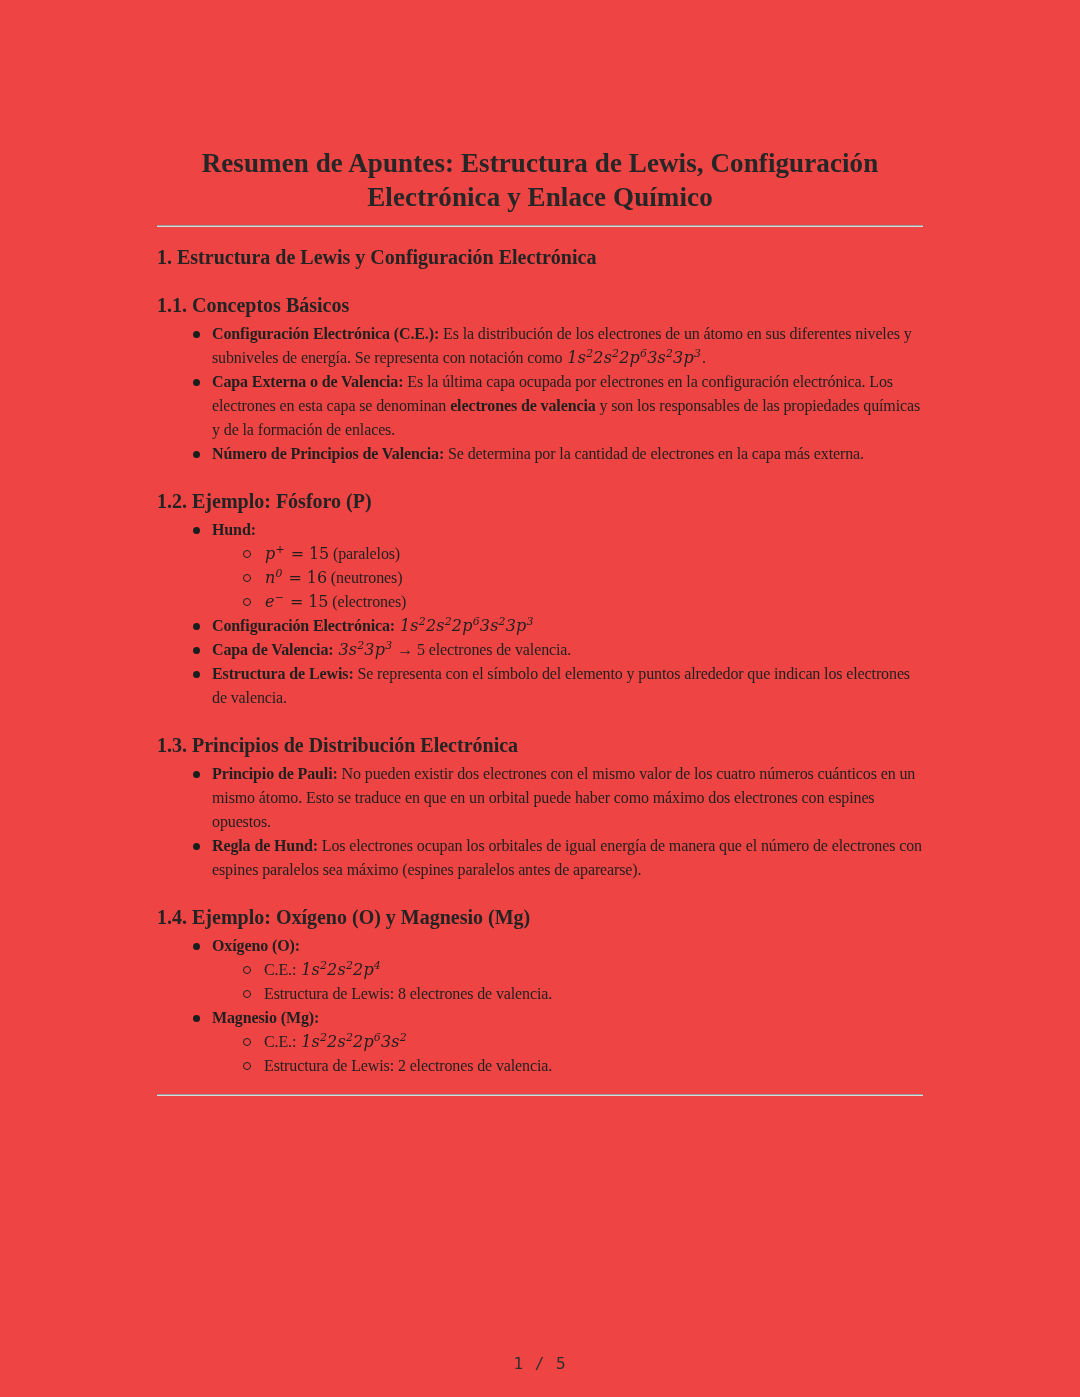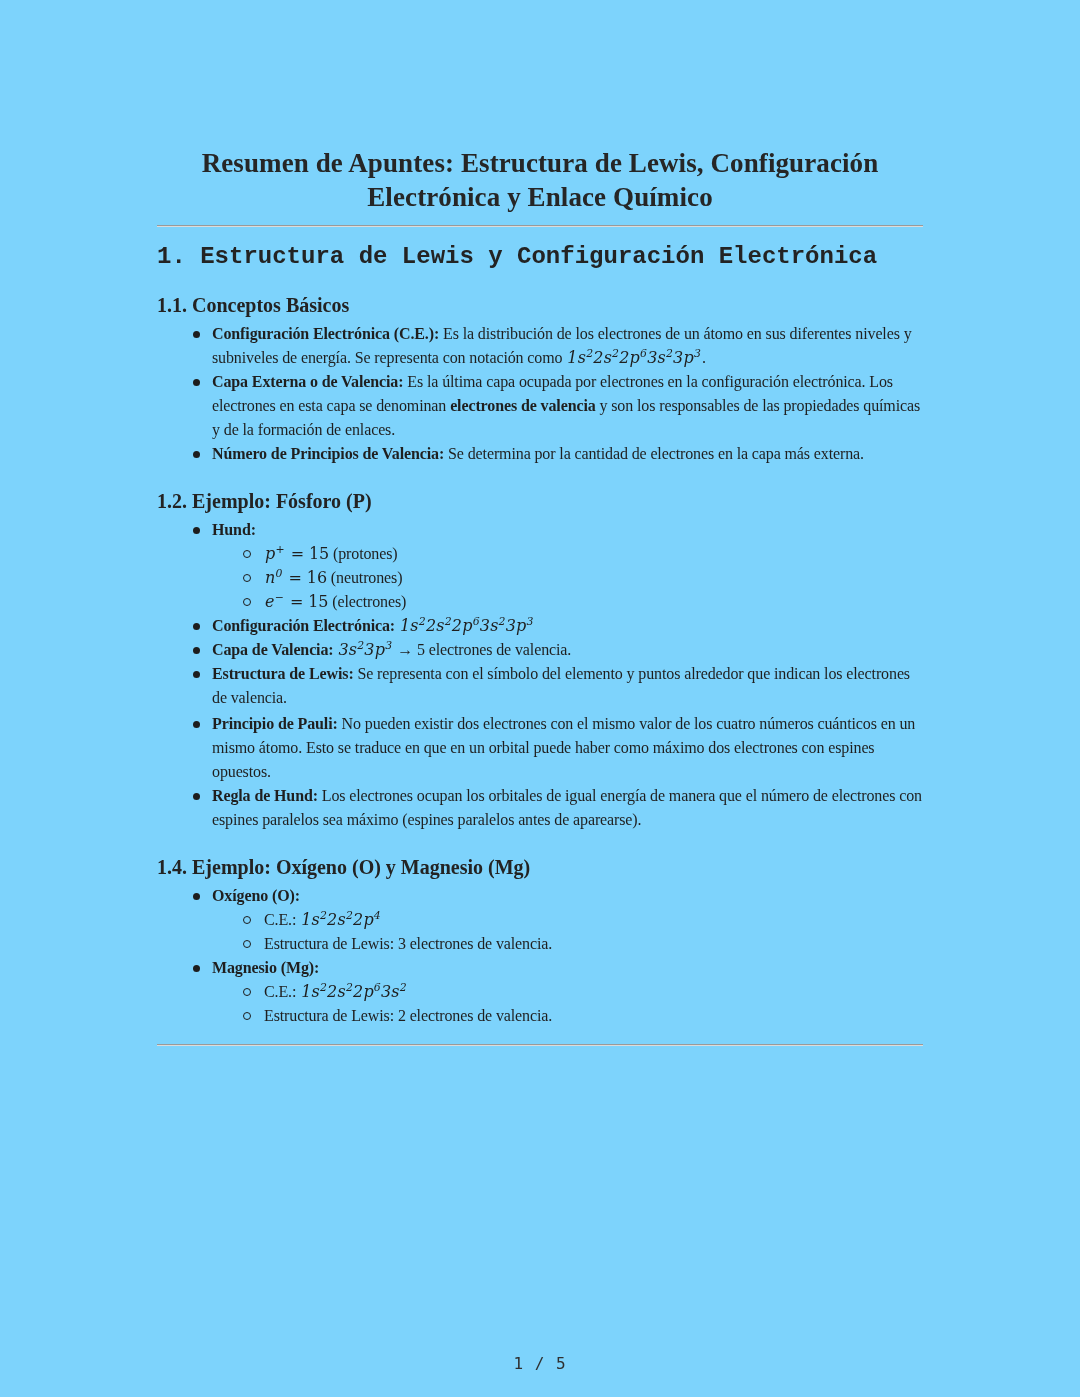--- a/index.html
+++ b/index.html
@@ -1,21 +1,21 @@
 <!DOCTYPE html>
 <html lang="es"><head>
 <meta charset="utf-8">
 <title>Resumen de Apuntes</title>
 <style>
   html, body { margin: 0; padding: 0; background: #ffffff; }
   .page {
     position: relative;
     width: 1080px;
     height: 1397px;
-    background: #7dd3fc;
+    background: #ef4444;
     box-sizing: border-box;
     padding: 146px 157px 0 157px;
     font-family: "Liberation Serif", serif;
     color: #1f1f1f;
     overflow: hidden;
   }
   
   .doc-title {
     margin: 0;
     text-align: center;
@@ -31,25 +31,24 @@
     border: none;
     height: 0;
     border-top: 1px solid #9a9a9a;
     border-bottom: 1px solid #dcdcdc;
     margin: 11px 0 0 0;
   }
   .bottom-rule { margin-top: 16px; }
   
   h2.sec-heading {
     margin: 15px 0 0 0;
-    font-size: 24px;
+    font-size: 20px;
     line-height: 30px;
     font-weight: 700;
     color: #232323;
-    font-family: Liberation Mono, monospace;
   }
   h3.sub-heading {
     margin: 22px 0 4px 0;
     font-size: 20px;
     line-height: 26px;
     font-weight: 700;
     color: #232323;
   }
   h2.sec-heading + h3.sub-heading { margin-top: 20px; }
   
@@ -125,21 +124,21 @@
 
   <h3 class="sub-heading">1.2. Ejemplo: Fósforo (P)</h3>
   <ul class="blist l1">
     <li>
       <span class="marker"></span>
       <div class="li-body">
         <span class="line"><span class="seg-bold">Hund:</span></span>
         <ul class="blist l2">
           <li>
             <span class="marker"></span>
-            <div class="li-body"><span class="line"><span class="seg-math">p<sup>+</sup></span><span class="seg-mathup"> = 15</span><span class="seg-text"> (protones)</span></span></div>
+            <div class="li-body"><span class="line"><span class="seg-math">p<sup>+</sup></span><span class="seg-mathup"> = 15</span><span class="seg-text"> (paralelos)</span></span></div>
           </li>
           <li>
             <span class="marker"></span>
             <div class="li-body"><span class="line"><span class="seg-math">n<sup>0</sup></span><span class="seg-mathup"> = 16</span><span class="seg-text"> (neutrones)</span></span></div>
           </li>
           <li>
             <span class="marker"></span>
             <div class="li-body"><span class="line"><span class="seg-math">e<sup>−</sup></span><span class="seg-mathup"> = 15</span><span class="seg-text"> (electrones)</span></span></div>
           </li>
         </ul>
@@ -152,20 +151,21 @@
     <li>
       <span class="marker"></span>
       <div class="li-body"><span class="line"><span class="seg-bold">Capa de Valencia: </span><span class="seg-math">3s<sup>2</sup>3p<sup>3</sup></span><span class="seg-text"> → 5 electrones de valencia.</span></span></div>
     </li>
     <li>
       <span class="marker"></span>
       <div class="li-body"><span class="line"><span class="seg-bold">Estructura de Lewis:</span><span class="seg-text"> Se representa con el símbolo del elemento y puntos alrededor que indican los electrones de valencia.</span></span></div>
     </li>
   </ul>
 
+  <h3 class="sub-heading">1.3. Principios de Distribución Electrónica</h3>
   <ul class="blist l1">
     <li>
       <span class="marker"></span>
       <div class="li-body"><span class="line"><span class="seg-bold">Principio de Pauli:</span><span class="seg-text"> No pueden existir dos electrones con el mismo valor de los cuatro números cuánticos en un mismo átomo. Esto se traduce en que en un orbital puede haber como máximo dos electrones con espines opuestos.</span></span></div>
     </li>
     <li>
       <span class="marker"></span>
       <div class="li-body"><span class="line"><span class="seg-bold">Regla de Hund:</span><span class="seg-text"> Los electrones ocupan los orbitales de igual energía de manera que el número de electrones con espines paralelos sea máximo (espines paralelos antes de aparearse).</span></span></div>
     </li>
   </ul>
@@ -176,21 +176,21 @@
       <span class="marker"></span>
       <div class="li-body">
         <span class="line"><span class="seg-bold">Oxígeno (O):</span></span>
         <ul class="blist l2">
           <li>
             <span class="marker"></span>
             <div class="li-body"><span class="line"><span class="seg-text">C.E.: </span><span class="seg-math">1s<sup>2</sup>2s<sup>2</sup>2p<sup>4</sup></span></span></div>
           </li>
           <li>
             <span class="marker"></span>
-            <div class="li-body"><span class="line"><span class="seg-text">Estructura de Lewis: 3 electrones de valencia.</span></span></div>
+            <div class="li-body"><span class="line"><span class="seg-text">Estructura de Lewis: 8 electrones de valencia.</span></span></div>
           </li>
         </ul>
       </div>
     </li>
     <li>
       <span class="marker"></span>
       <div class="li-body">
         <span class="line"><span class="seg-bold">Magnesio (Mg):</span></span>
         <ul class="blist l2">
           <li>

